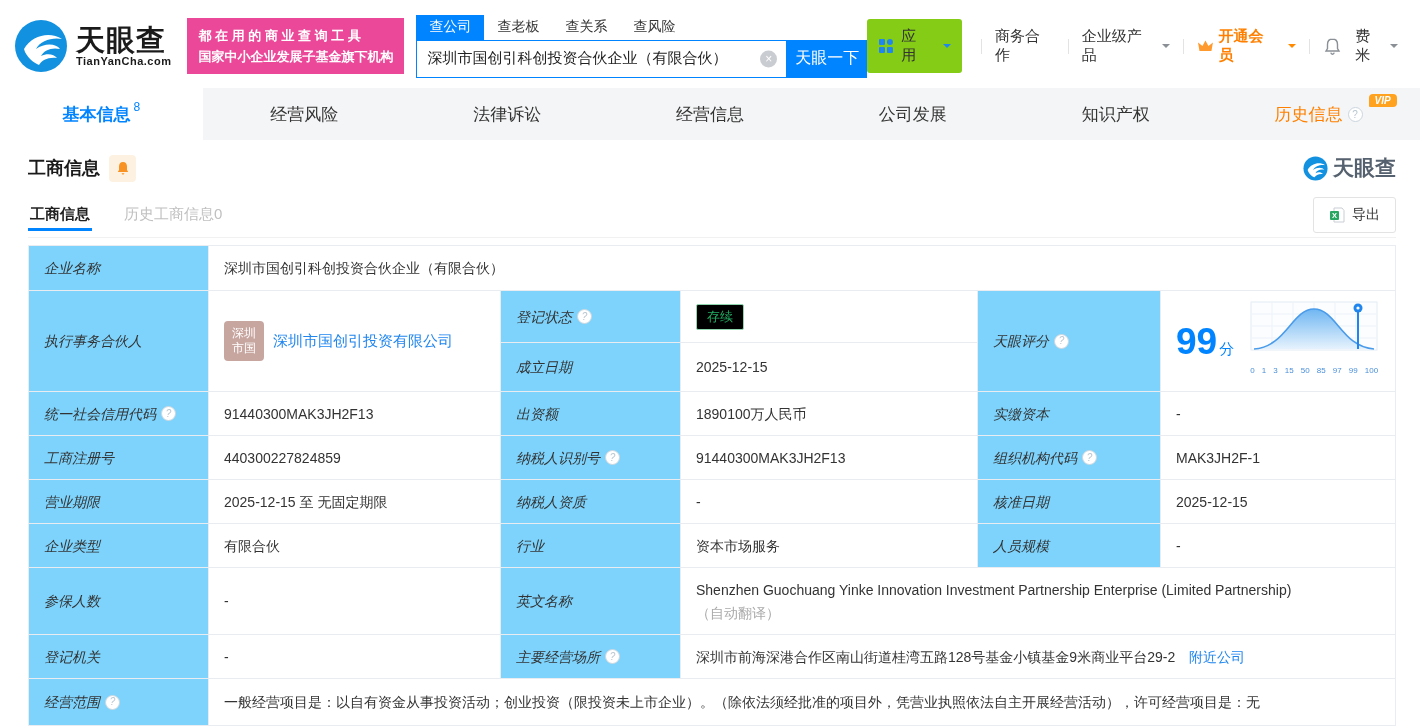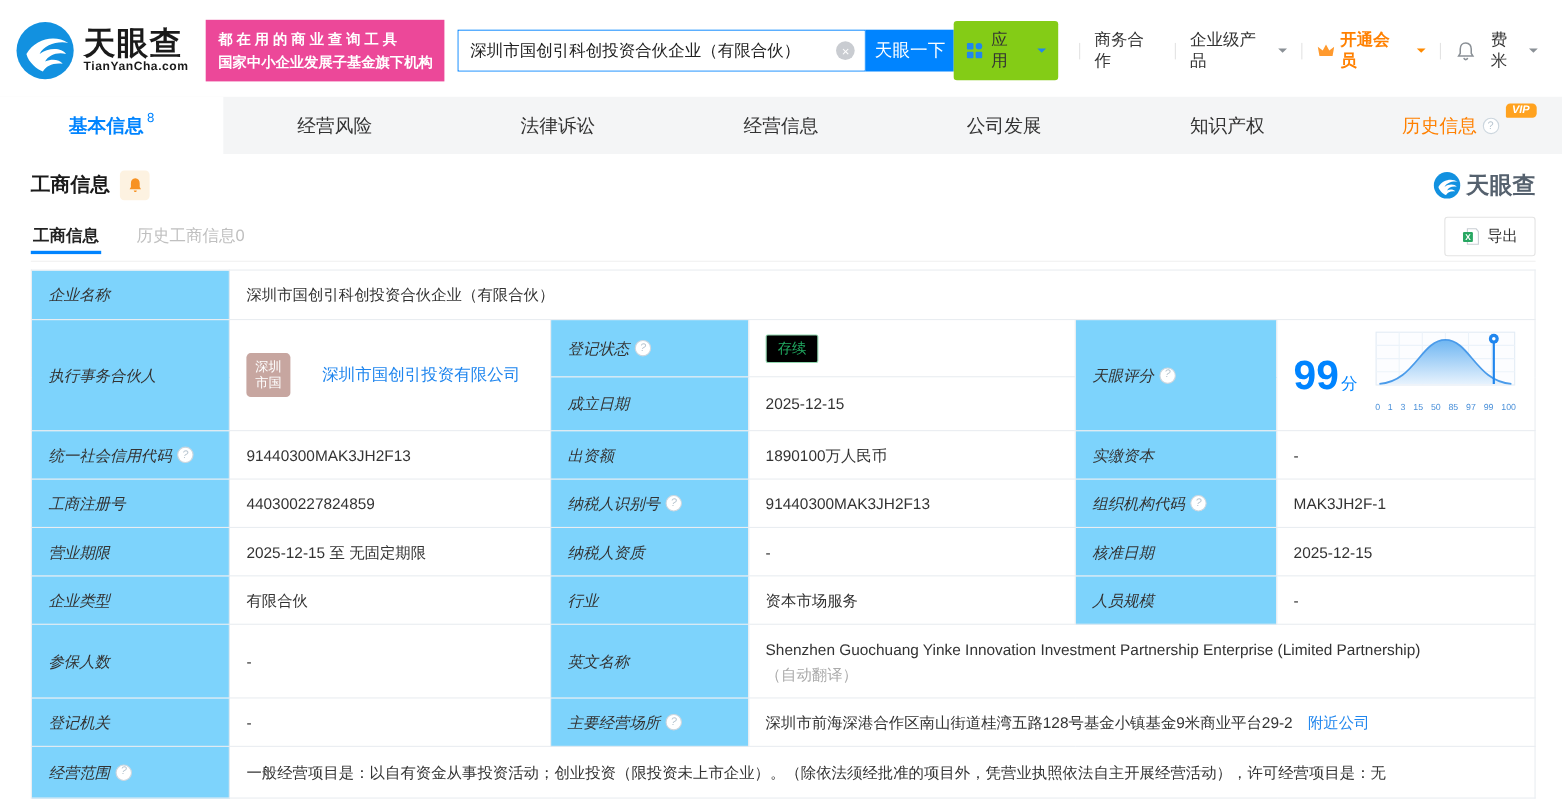--- a/index.html
+++ b/index.html
@@ -73,21 +73,21 @@
     font-size: 14px; color: #333; cursor: pointer; font-family: inherit; }
   
   table.info { width: 100%; border-collapse: collapse; table-layout: fixed; font-size: 14px; margin-top: 7px; }
   table.info td { border: 1px solid #e9edf1; padding: 10px 15px; vertical-align: middle;
     word-break: break-all; line-height: 20px; color: #333; }
   td.lab { background: #7dd3fc; font-style: italic; }
   td.lab .lab-inner { display: flex; align-items: center; }
   tr.h45 { height: 45px; } tr.h44 { height: 44px; } tr.h67 { height: 67px; } tr.h47 { height: 47px; }
   .status-badge { display: inline-block; padding: 2px 10px; color: #21ab62; background: #000000;
     border: 1px solid #8fd6ae; border-radius: 2px; font-size: 13px; }
-  .partner { display: flex; align-items: center; gap: 29px; }
+  .partner { display: flex; align-items: center; gap: 9px; }
   .avatar { width: 40px; height: 40px; background: #c7a6a0; border-radius: 4px; color: #fff;
     font-size: 12px; line-height: 15px; display: flex; flex-direction: column;
     align-items: center; justify-content: center; flex: none; }
   a.link { color: #2086ee; text-decoration: none; cursor: pointer; }
   .partner a.link { font-size: 15px; }
   .score-wrap { display: flex; align-items: center; gap: 16px; }
   .score-num { font-size: 37px; font-weight: bold; color: #0084ff; line-height: 1; }
   .score-unit { font-size: 15px; color: #0084ff; margin-left: 2px; }
   .score-chart-ticks { display: flex; justify-content: space-between; width: 128px;
     font-size: 8px; color: #4a90d9; margin-top: 1px; }
@@ -109,20 +109,26 @@
       <div class="s">TianYanCha.com</div>
     </div>
   </div>
 
   <div class="slogan">
     <div>都 在 用 的 商 业 查 询 工 具</div>
     <div>国家中小企业发展子基金旗下机构</div>
   </div>
 
   <div class="search-block">
+    <div class="search-tabs">
+      <span class="stab active">查公司</span>
+      <span class="stab">查老板</span>
+      <span class="stab">查关系</span>
+      <span class="stab">查风险</span>
+    </div>
     <div class="search-row">
       <div class="search-input-wrap">
         <input type="text" value="深圳市国创引科创投资合伙企业（有限合伙）" style="">
         <span class="clear-btn"></span>
       </div>
       <button class="search-btn">天眼一下</button>
     </div>
   </div>
 
   <div class="top-right">

